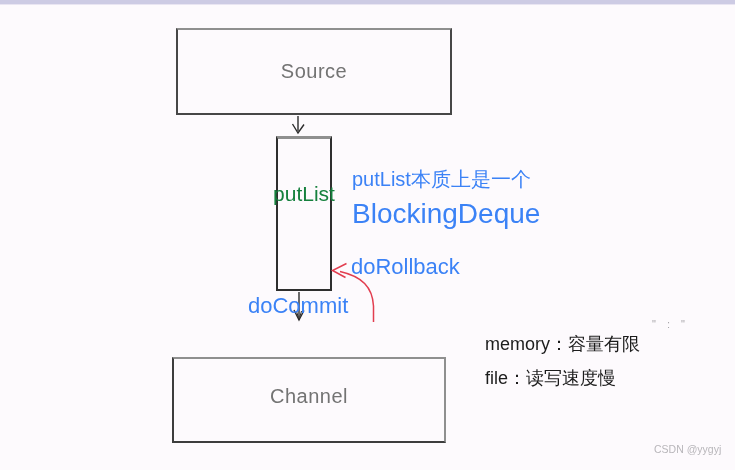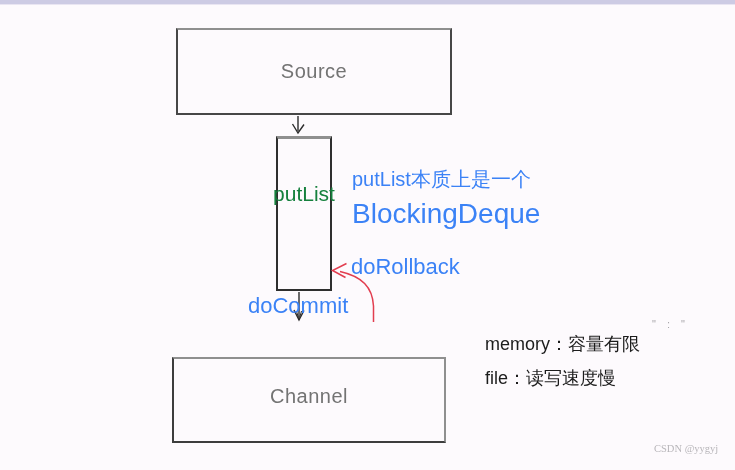--- a/index.html
+++ b/index.html
@@ -89,21 +89,20 @@
     font-size: 11px;
     letter-spacing: 4px;
     white-space: nowrap;
   }
   .watermark {
     position: absolute;
     left: 654px; top: 443px;
     color: #b8b6ba;
     font-size: 10.5px;
     white-space: nowrap;
-    font-family: Liberation Serif, serif;
   }
   .arrow-layer {
     position: absolute;
     left: 0; top: 0;
     width: 735px; height: 470px;
     pointer-events: none;
   }
 </style>
 </head>
 <body>

